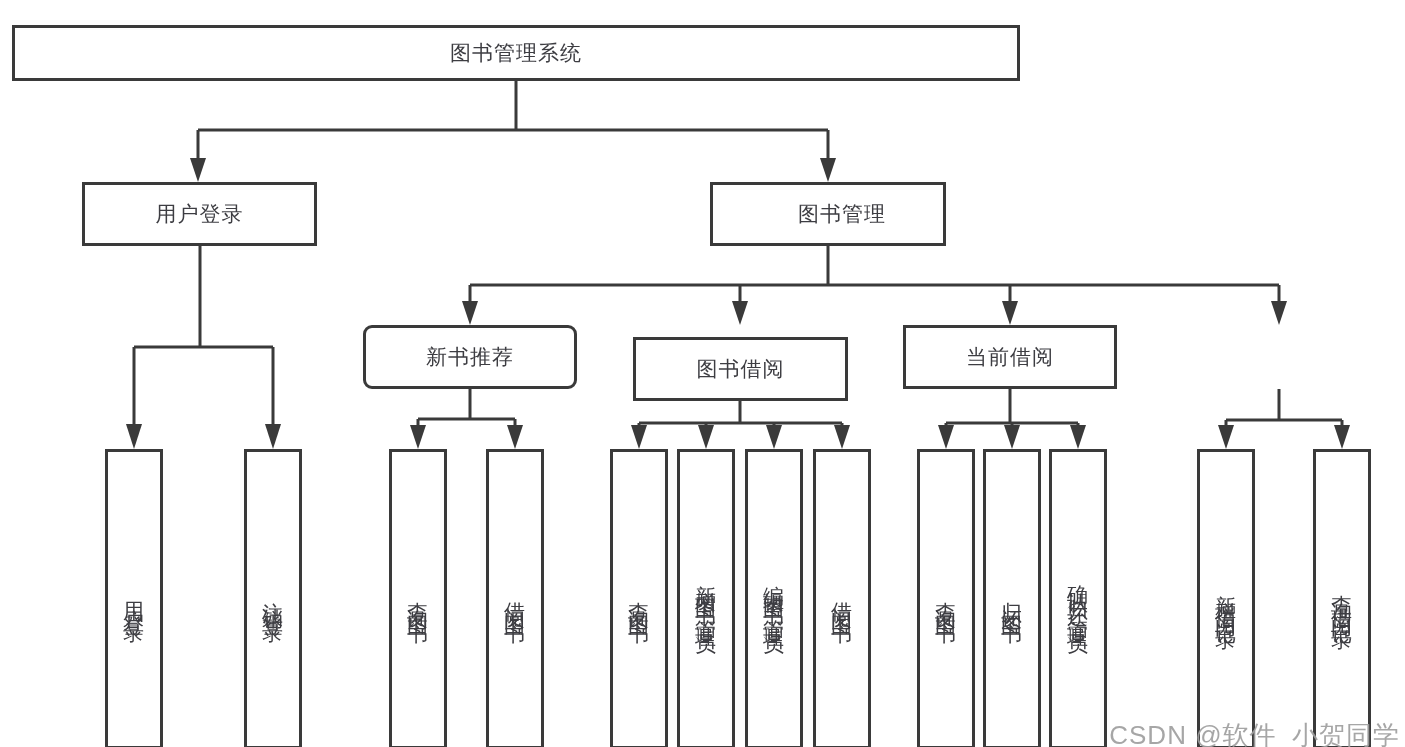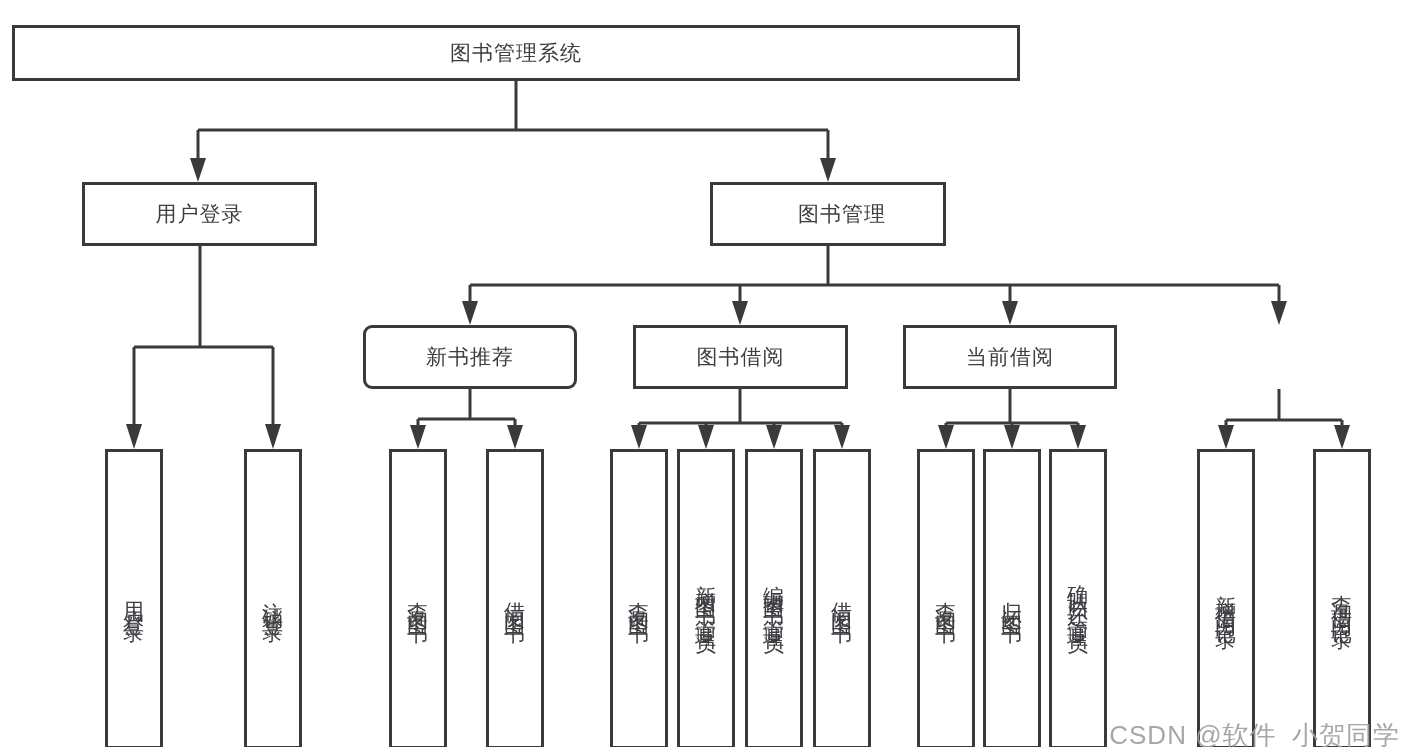--- a/index.html
+++ b/index.html
@@ -33,21 +33,21 @@
     justify-content: center;
     color: #3d3d42;
     font-size: 21px;
     letter-spacing: 1px;
     white-space: nowrap;
   }
   .node.root  { left: 12px;   top: 13px;  width: 1008px; height: 56px; }
   .node.lv2a  { left: 82px;   top: 170px; width: 235px;  height: 64px; }
   .node.lv2b  { left: 710px;  top: 170px; width: 236px;  height: 64px; padding-left: 28px; }
   .node.lv3a  { left: 363px;  top: 313px; width: 214px;  height: 64px; border-radius: 9px; }
-  .node.lv3b  { left: 633px;  top: 313px; width: 215px;  height: 64px; }
+  .node.lv3b  { left: 633px;  top: 325px; width: 215px;  height: 64px; }
   .node.lv3c  { left: 903px;  top: 313px; width: 214px;  height: 64px; }
   .node.lv3d  { left: 1172px; top: 313px; width: 215px;  height: 64px; }
   .leaf {
     position: absolute;
     box-sizing: border-box;
     border: 3px solid #3a3a3a;
     background: #ffffff;
     top: 437px;
     width: 58px;
     height: 300px;

